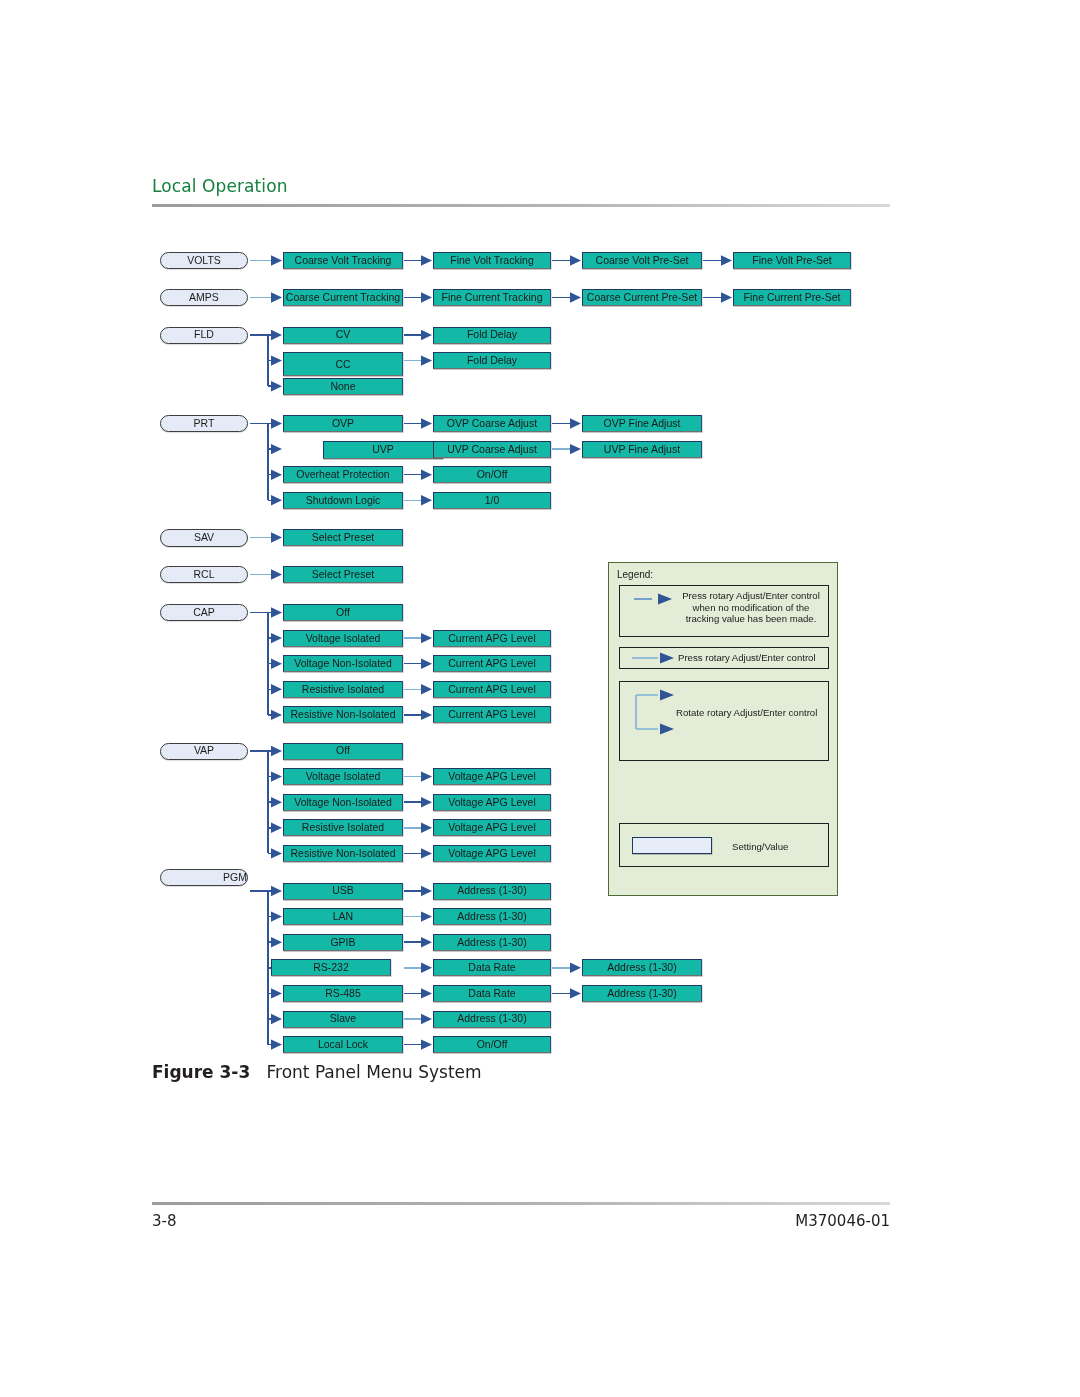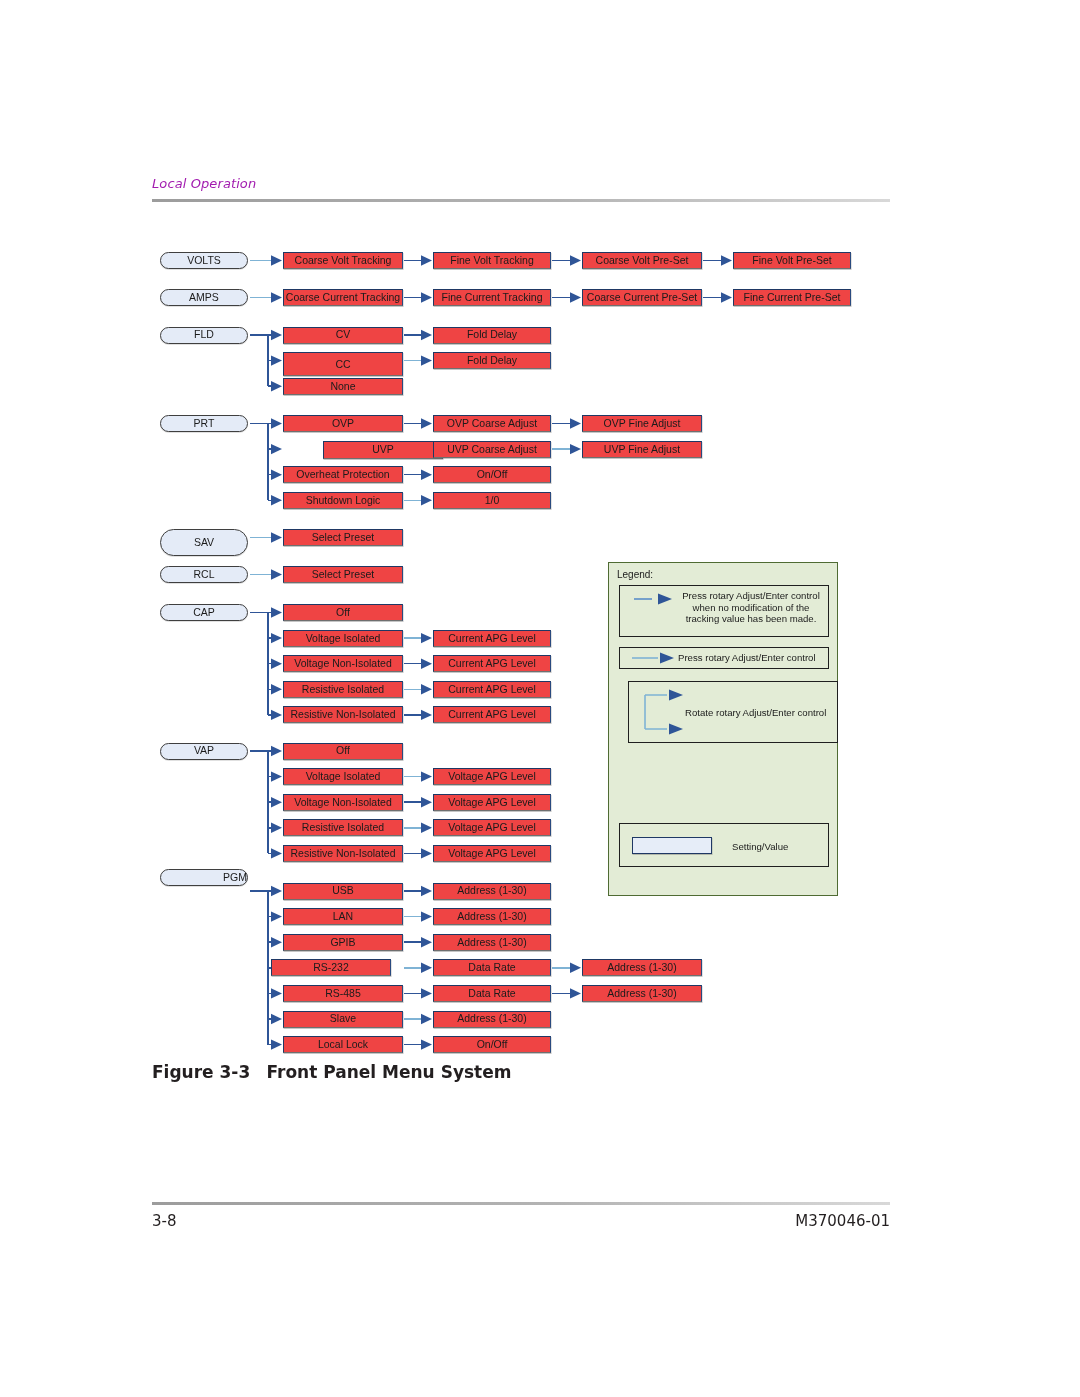--- a/index.html
+++ b/index.html
@@ -8,35 +8,34 @@
     font-family:"Liberation Sans","DejaVu Sans",sans-serif;
     color:#231f20;
     -webkit-font-smoothing:antialiased;
   }
 
   
   .page-header{
     position:absolute;left:152px;top:176px;width:738px;
   }
   .page-header .title{
-    font-size:13px;font-weight:400;color:#a21caf;letter-spacing:.1px;
+    font-size:17px;font-weight:400;color:#15803d;letter-spacing:.1px;
     font-family:"DejaVu Sans",sans-serif;
-    font-style:italic;
   }
   .rule{
     margin-top:8px;height:3px;width:738px;
     background:linear-gradient(to right,#9c9c9c 0%,#b4b4b4 55%,#d8d8d8 100%);
   }
 
   .fig-caption{
     position:absolute;left:152px;top:1062px;width:760px;
     font-size:17px;color:#231f20;font-family:"DejaVu Sans",sans-serif;
   }
   .fig-caption .fignum{font-weight:bold;}
-  .fig-caption .figtext{font-weight:700;}
+  .fig-caption .figtext{font-weight:400;}
 
   .footer-rule{
     position:absolute;left:152px;top:1202px;width:738px;height:3px;
     background:linear-gradient(to right,#9c9c9c 0%,#b4b4b4 55%,#d8d8d8 100%);
   }
   .footer{
     position:absolute;left:152px;top:1212px;width:738px;height:24px;
     font-size:15px;font-family:"DejaVu Sans",sans-serif;color:#231f20;
   }
   .footer .pg{position:absolute;left:0;top:0;}
@@ -54,21 +53,21 @@
     color:#1b1b1b;white-space:nowrap;
     font-family:"Liberation Sans","DejaVu Sans",sans-serif;
   }
   .pill{
     background:#e4ebf7;
     border:1.3px solid #3f3f3f;
     border-radius:999px;
     box-shadow:0 1px 0 rgba(0,0,0,.12);
   }
   .box{
-    background:#ef4444;
+    background:#14b8a6;
     border:1.4px solid #1f3864;
     border-right-color:#2a4a7f;
     border-bottom-color:#6f6f6f;
     box-shadow:0.5px 1px 0 rgba(90,90,90,.35);
   }
 
   
   .legend{
     position:absolute;left:608px;top:562px;width:230px;height:334px;
     box-sizing:border-box;
@@ -308,21 +307,21 @@
       </div>
       <div class="node box" style="left: 433px; top: 466.2px; width: 118px; height: 17px;">
         <span>On/Off</span>
       </div>
       <div class="node box" style="left: 283px; top: 491.8px; width: 120px; height: 17px;">
         <span>Shutdown Logic</span>
       </div>
       <div class="node box" style="left: 433px; top: 491.8px; width: 118px; height: 17px;">
         <span>1/0</span>
       </div>
-      <div class="node pill" style="left: 160px; top: 529px; width: 88px; height: 27px;">
+      <div class="node pill" style="left: 160px; top: 529px; width: 88px; height: 18px;">
         <span>SAV</span>
       </div>
       <div class="node box" style="left: 283px; top: 529px; width: 120px; height: 17px;">
         <span>Select Preset</span>
       </div>
       <div class="node pill" style="left: 160px; top: 566px; width: 88px; height: 17px;">
         <span>RCL</span>
       </div>
       <div class="node box" style="left: 283px; top: 566px; width: 120px; height: 17px;">
         <span>Select Preset</span>
@@ -456,21 +455,21 @@
     </div>
 
     <div class="lgbox" style="left:10px;top:84px;width:210px;height:22px;">
       <svg width="208" height="20" viewBox="0 0 208 20" style="display:block">
         <line x1="12" y1="10" x2="38" y2="10" stroke="#7fb3d5" stroke-width="1.6"></line>
         <polygon points="40,4.5 54,10 40,15.5" fill="#2f5597"></polygon>
       </svg>
       <div class="lgtext" style="left:58px;top:4px;width:150px;">Press rotary Adjust/Enter control</div>
     </div>
 
-    <div class="lgbox" style="left:19px;top:118px;width:210px;height:62px;">
+    <div class="lgbox" style="left:10px;top:118px;width:210px;height:80px;">
       <svg width="208" height="60" viewBox="0 0 208 60" style="display:block">
         <path d="M16,13 L16,47 M16,13 L38,13 M16,47 L38,47" stroke="#7fb3d5" stroke-width="1.6" fill="none"></path>
         <polygon points="40,7.5 54,13 40,18.5" fill="#2f5597"></polygon>
         <polygon points="40,41.5 54,47 40,52.5" fill="#2f5597"></polygon>
       </svg>
       <div class="lgtext" style="left:56px;top:25px;width:152px;">Rotate rotary Adjust/Enter control</div>
     </div>
 
 
     <div class="lgbox" style="left:10px;top:260px;width:210px;height:44px;">

